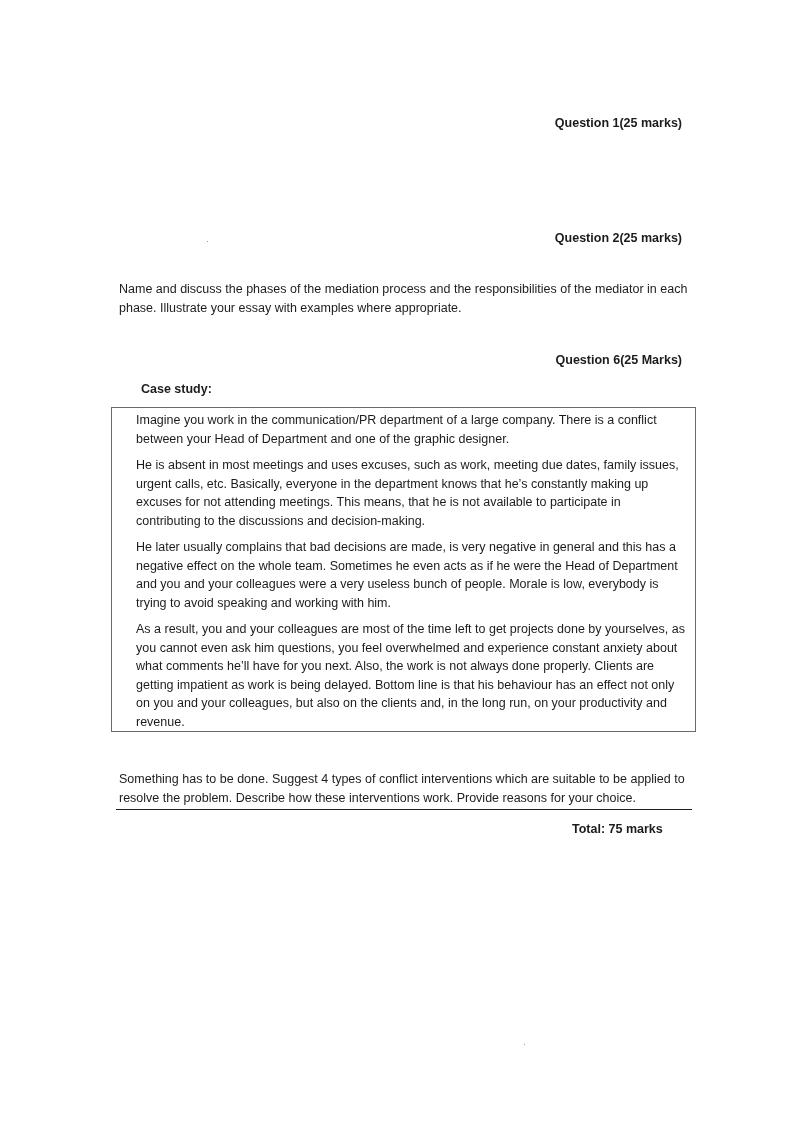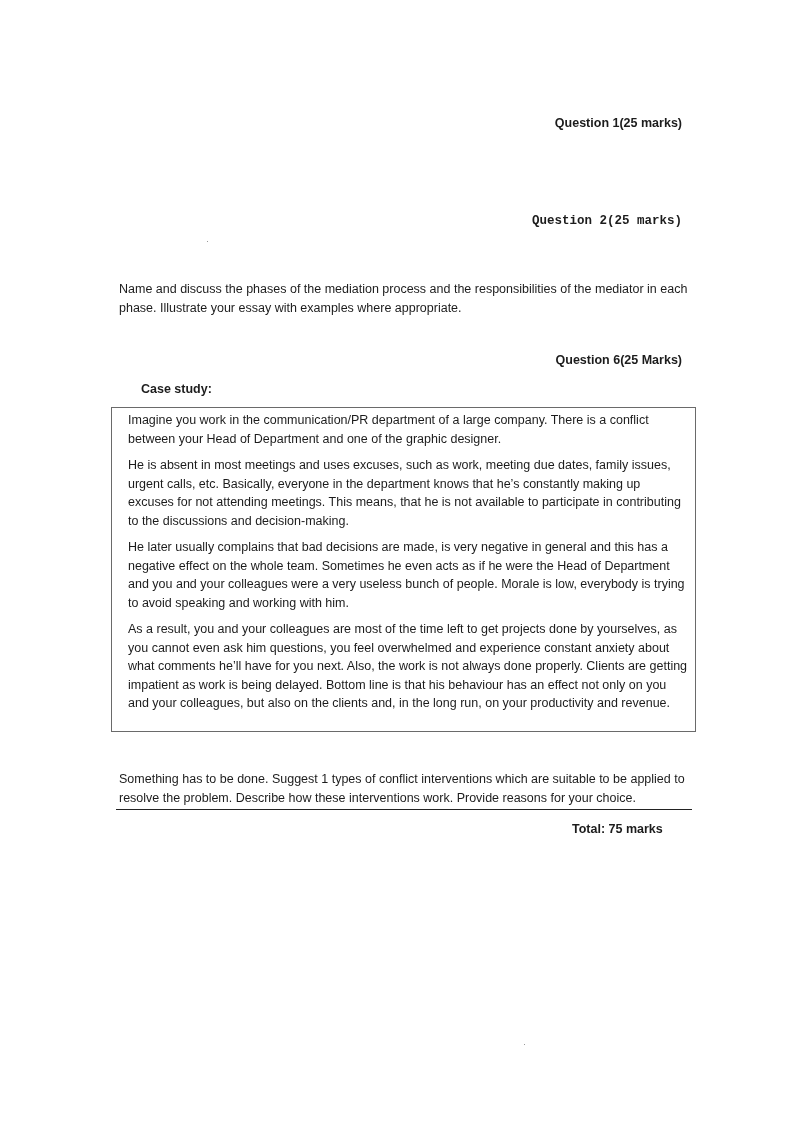--- a/index.html
+++ b/index.html
@@ -6,30 +6,30 @@
   body {
     width: 794px; height: 1122px; position: relative; overflow: hidden;
     font-family: "Liberation Sans", sans-serif; color: #1c1c1c;
   }
   .page { position: absolute; left: 0; top: 0; width: 794px; height: 1122px; }
   .row { position: absolute; left: 119px; width: 563px; display: flex; justify-content: flex-end; }
   .heading { font-weight: bold; font-size: 12.5px; }
   .text { position: absolute; left: 119px; width: 572px; font-size: 12.5px; line-height: 18.5px; }
   .q1-head { top: 116px; }
   .q1-body { top: 142px; }
-  .q2-head { top: 214px; font-family: Liberation Mono, monospace; }
+  .q2-head { top: 231px; }
   .q2-body { top: 280px; }
   .q3-head { top: 353px; }
   .case-label { position: absolute; left: 119px; top: 382px; font-weight: bold; font-size: 12.5px; margin-left: 22px; }
   .case-box {
     position: absolute; left: 111px; top: 407px; width: 585px; height: 325px;
     border: 1px solid #6a6a6a; box-sizing: border-box; padding: 3px 7px 0 7px;
     font-size: 12.5px; line-height: 18.5px;
   }
-  .case-box p { margin: 0 0 8px 9px; }
+  .case-box p { margin: 0 0 8px 17px; }
   .task { top: 770px; width: 572px; }
   .task-rule { position: absolute; left: 116px; top: 809px; width: 576px; height: 0; border-top: 1.5px solid #222; }
   .total { position: absolute; left: 572px; top: 822px; font-weight: bold; font-size: 12.5px; }
   .speck { position: absolute; width: 1px; height: 1px; background: #999; }
 </style>
 </head>
 <body>
 
 <div class="page">
 
@@ -51,19 +51,19 @@
   </div>
   <div class="case-label">Case study:</div>
 
   <div class="case-box">
     <p>Imagine you work in the communication/PR department of a large company. There is a conflict between  your Head of Department and one of the graphic designer.</p>
     <p>He is absent in most meetings and uses excuses, such as work, meeting due dates, family issues, urgent calls, etc.  Basically, everyone in the department knows that he’s constantly making up excuses for not attending meetings. This means, that he is not available  to participate in contributing  to the discussions and  decision-making.</p>
     <p>He later usually complains that bad decisions are made, is very negative in general and this has a negative effect on the whole team. Sometimes he even acts as if he were the Head of Department and you and your colleagues were a very useless bunch of people. Morale is low, everybody is trying to avoid speaking and working with him.</p>
     <p>As a result,  you and your colleagues are most of the time left to get projects done by yourselves, as you cannot even ask him questions, you feel overwhelmed  and experience constant anxiety about what comments he’ll have for you next. Also, the work is not always done properly. Clients are getting impatient as work is being delayed. Bottom line is that his behaviour has an effect not only on you and your colleagues, but also on the clients and, in the long run, on your productivity and revenue.</p>
   </div>
 
-  <div class="text task">Something has to be done. Suggest 1 types of conflict interventions which are suitable to be applied to resolve the problem. Describe how these interventions work.  Provide reasons for your choice.</div>
+  <div class="text task">Something has to be done. Suggest 4 types of conflict interventions which are suitable to be applied to resolve the problem. Describe how these interventions work.  Provide reasons for your choice.</div>
   <div class="task-rule"></div>
 
   <div class="total">Total: 75 marks</div>
 
   <div class="speck" style="left:524px; top:1044px;"></div>
 </div>
 
 </body></html>

